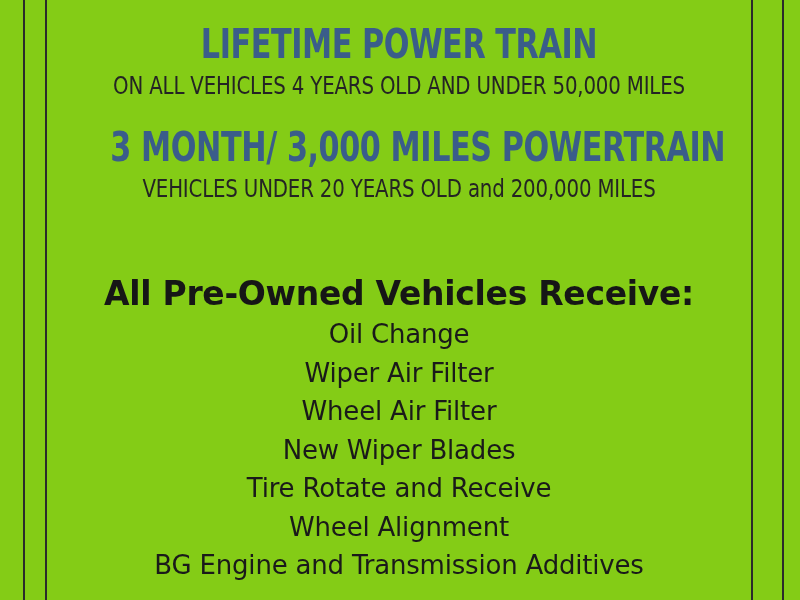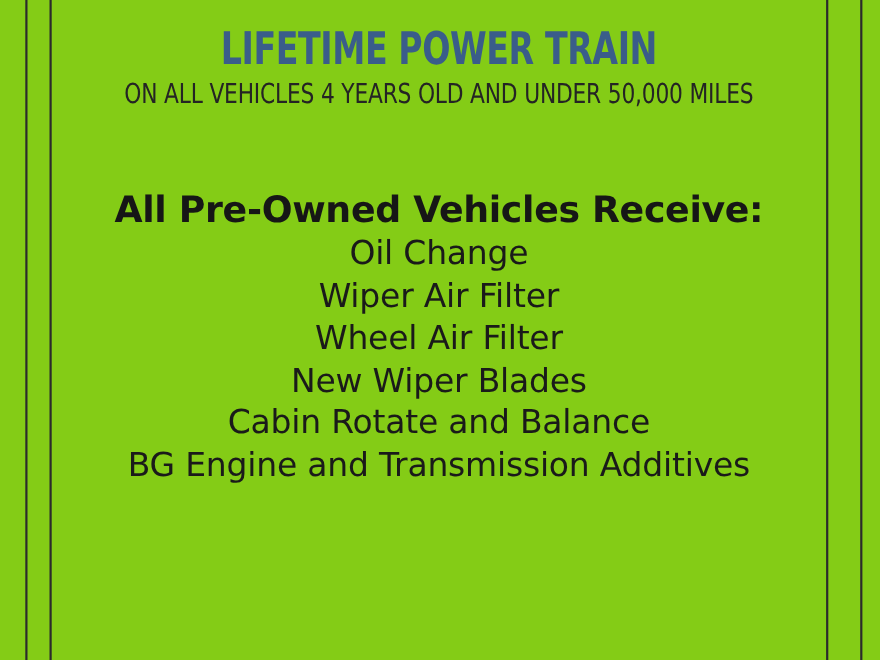--- a/index.html
+++ b/index.html
@@ -92,21 +92,21 @@
   }
   .services-list {
     list-style: none;
     margin: 0;
     padding: 0;
   }
   .services-list li {
     color: #1a1a1a;
     font-family: "DejaVu Sans", "Liberation Sans", sans-serif;
     font-weight: normal;
-    font-size: 30px;
+    font-size: 26px;
     line-height: 38.5px;
     letter-spacing: -0.2px;
     white-space: nowrap;
   }
 </style>
 </head>
 <body>
 
 <div class="page">
 
@@ -115,27 +115,32 @@
   <div class="rule rule-right-inner"></div>
   <div class="rule rule-right-outer"></div>
 
   <div class="content">
 
     <div class="warranty-block first">
       <div class="warranty-headline">LIFETIME POWER TRAIN</div>
       <div class="warranty-subline">ON ALL VEHICLES 4 YEARS OLD AND UNDER 50,000 MILES</div>
     </div>
 
+    <div class="warranty-block second">
+      <div class="warranty-headline">3 MONTH/ 3,000 MILES POWERTRAIN</div>
+      <div class="warranty-subline">VEHICLES UNDER 20 YEARS OLD and 200,000 MILES</div>
+    </div>
 
     <div class="services">
       <div class="services-heading">All Pre-Owned Vehicles Receive:</div>
       <ul class="services-list">
         <li>Oil Change</li>
         <li>Wiper Air Filter</li>
         <li>Wheel Air Filter</li>
         <li>New Wiper Blades</li>
-        <li>Cabin Rotate and Balance</li>
+        <li>Tire Rotate and Receive</li>
+        <li>Wheel Alignment</li>
         <li>BG Engine and Transmission Additives</li>
       </ul>
     </div>
 
   </div>
 </div>
 
 </body></html>

